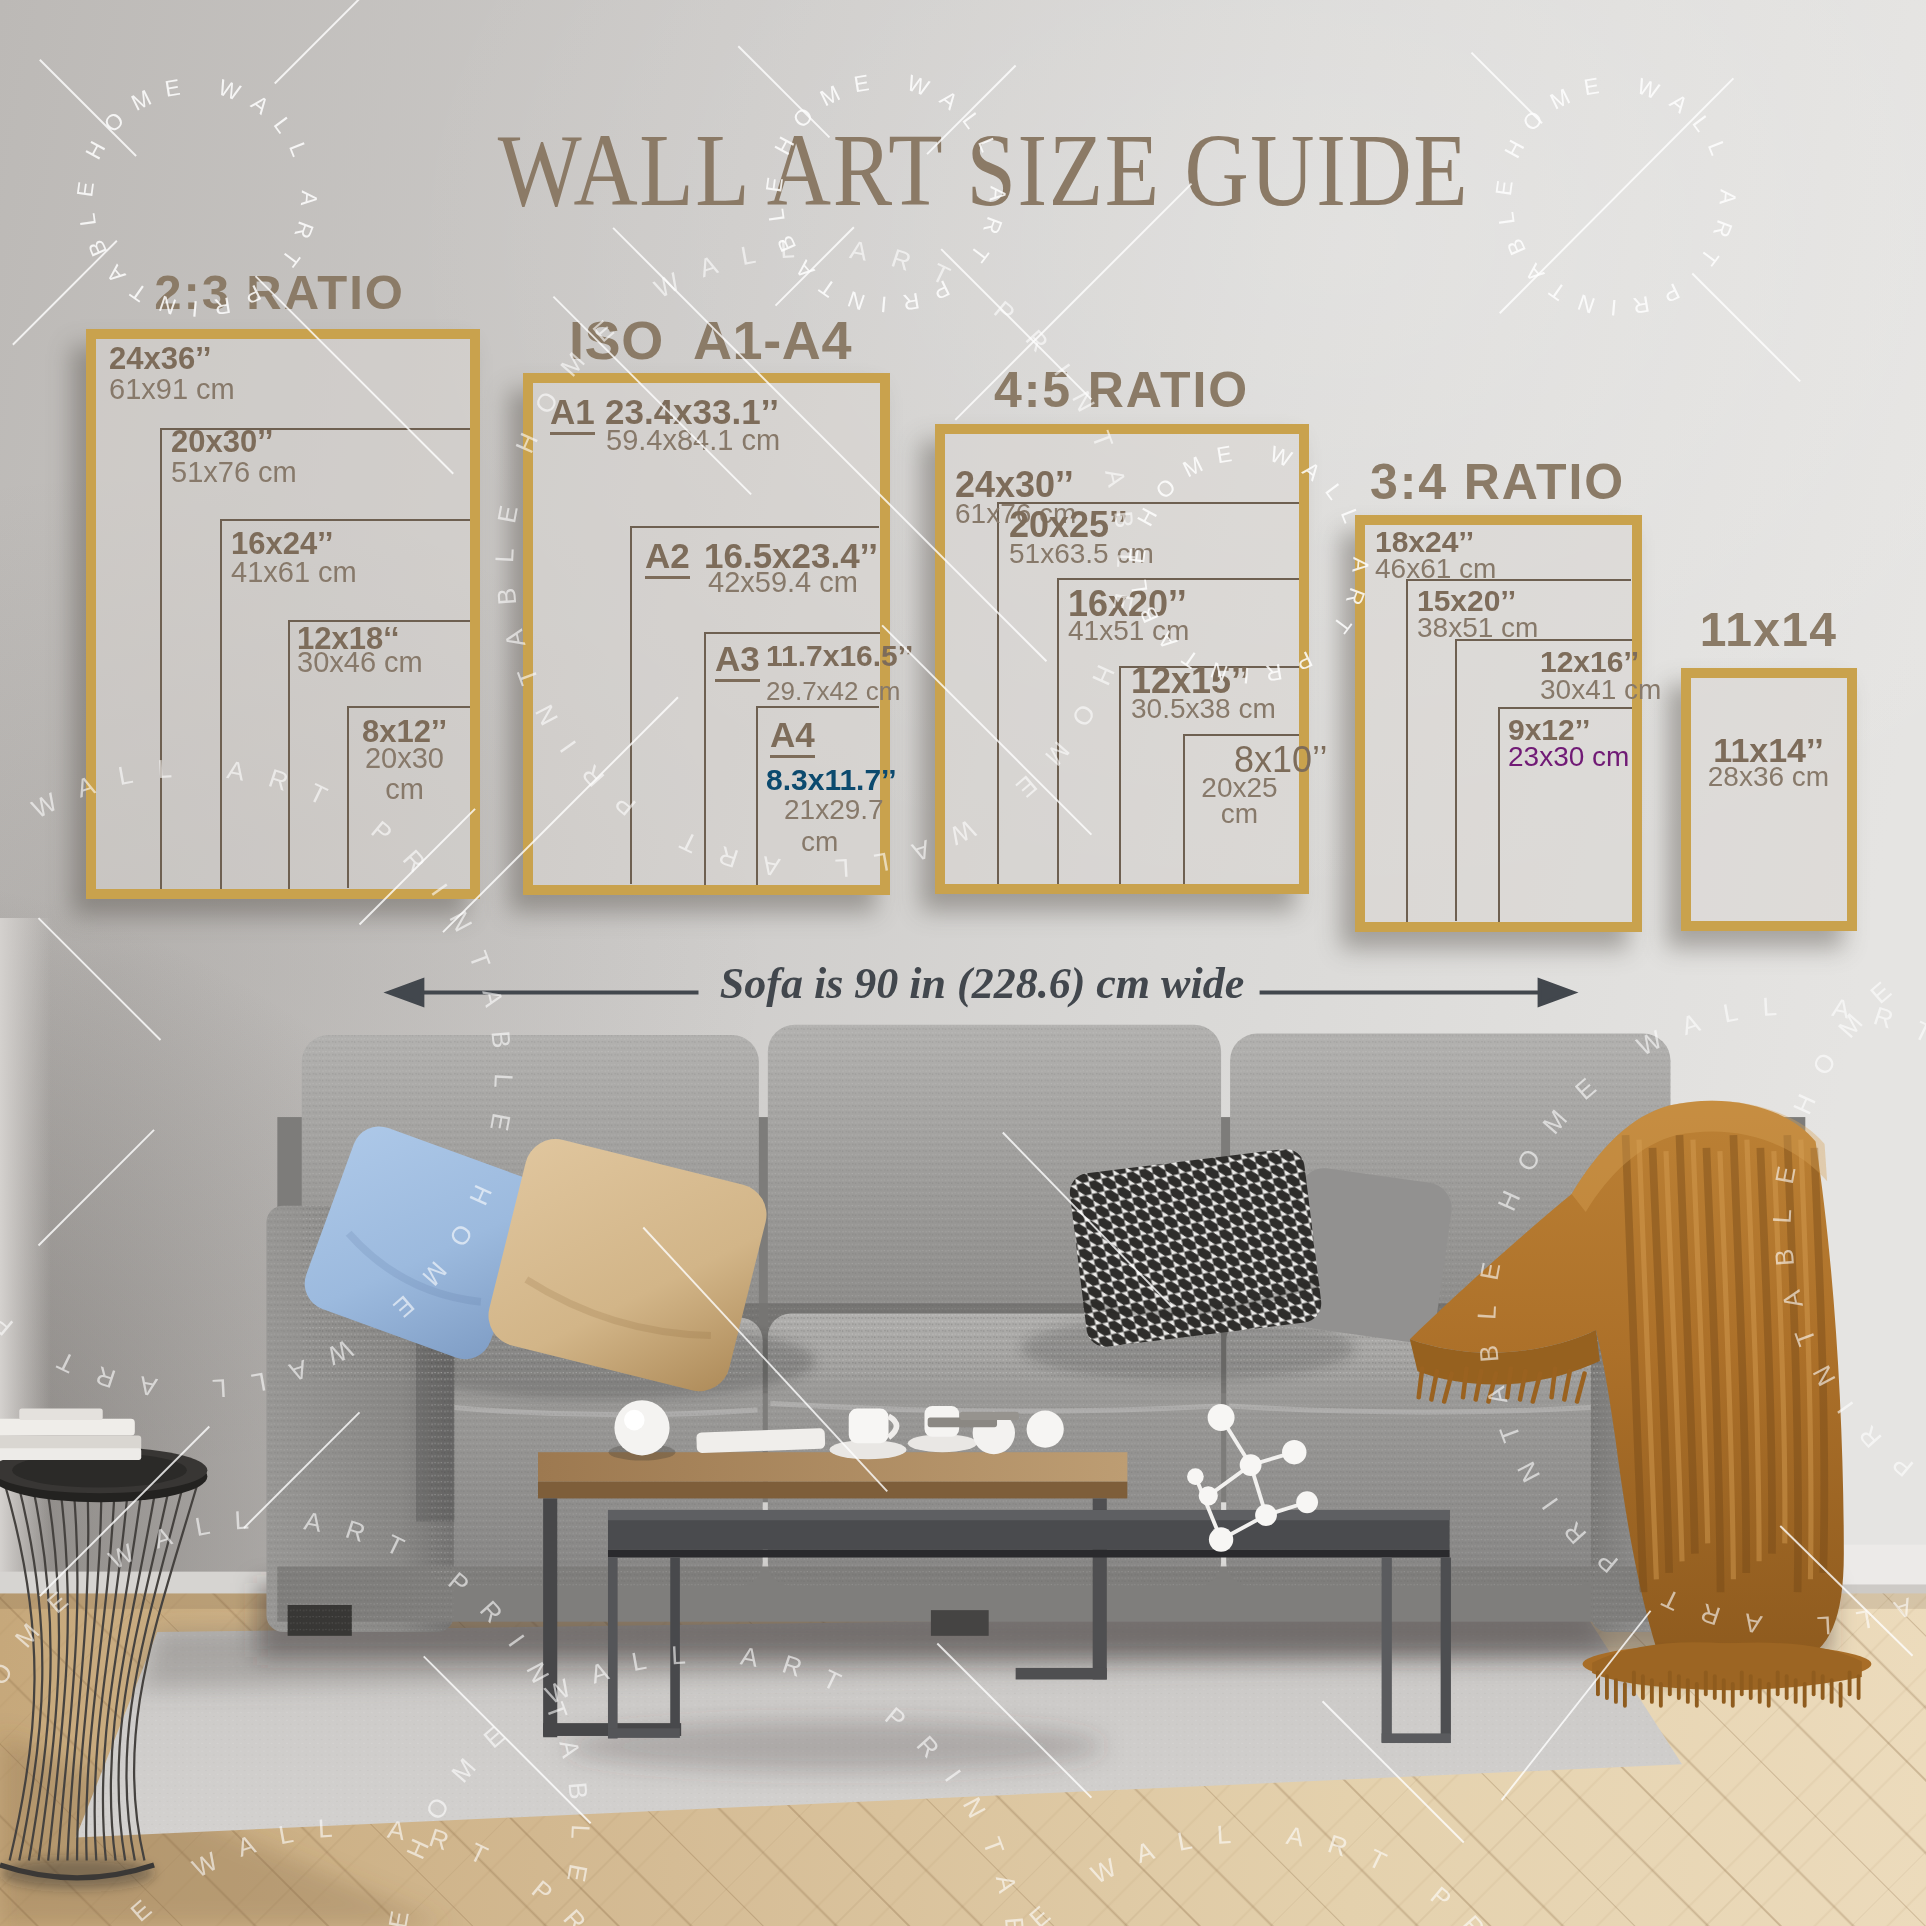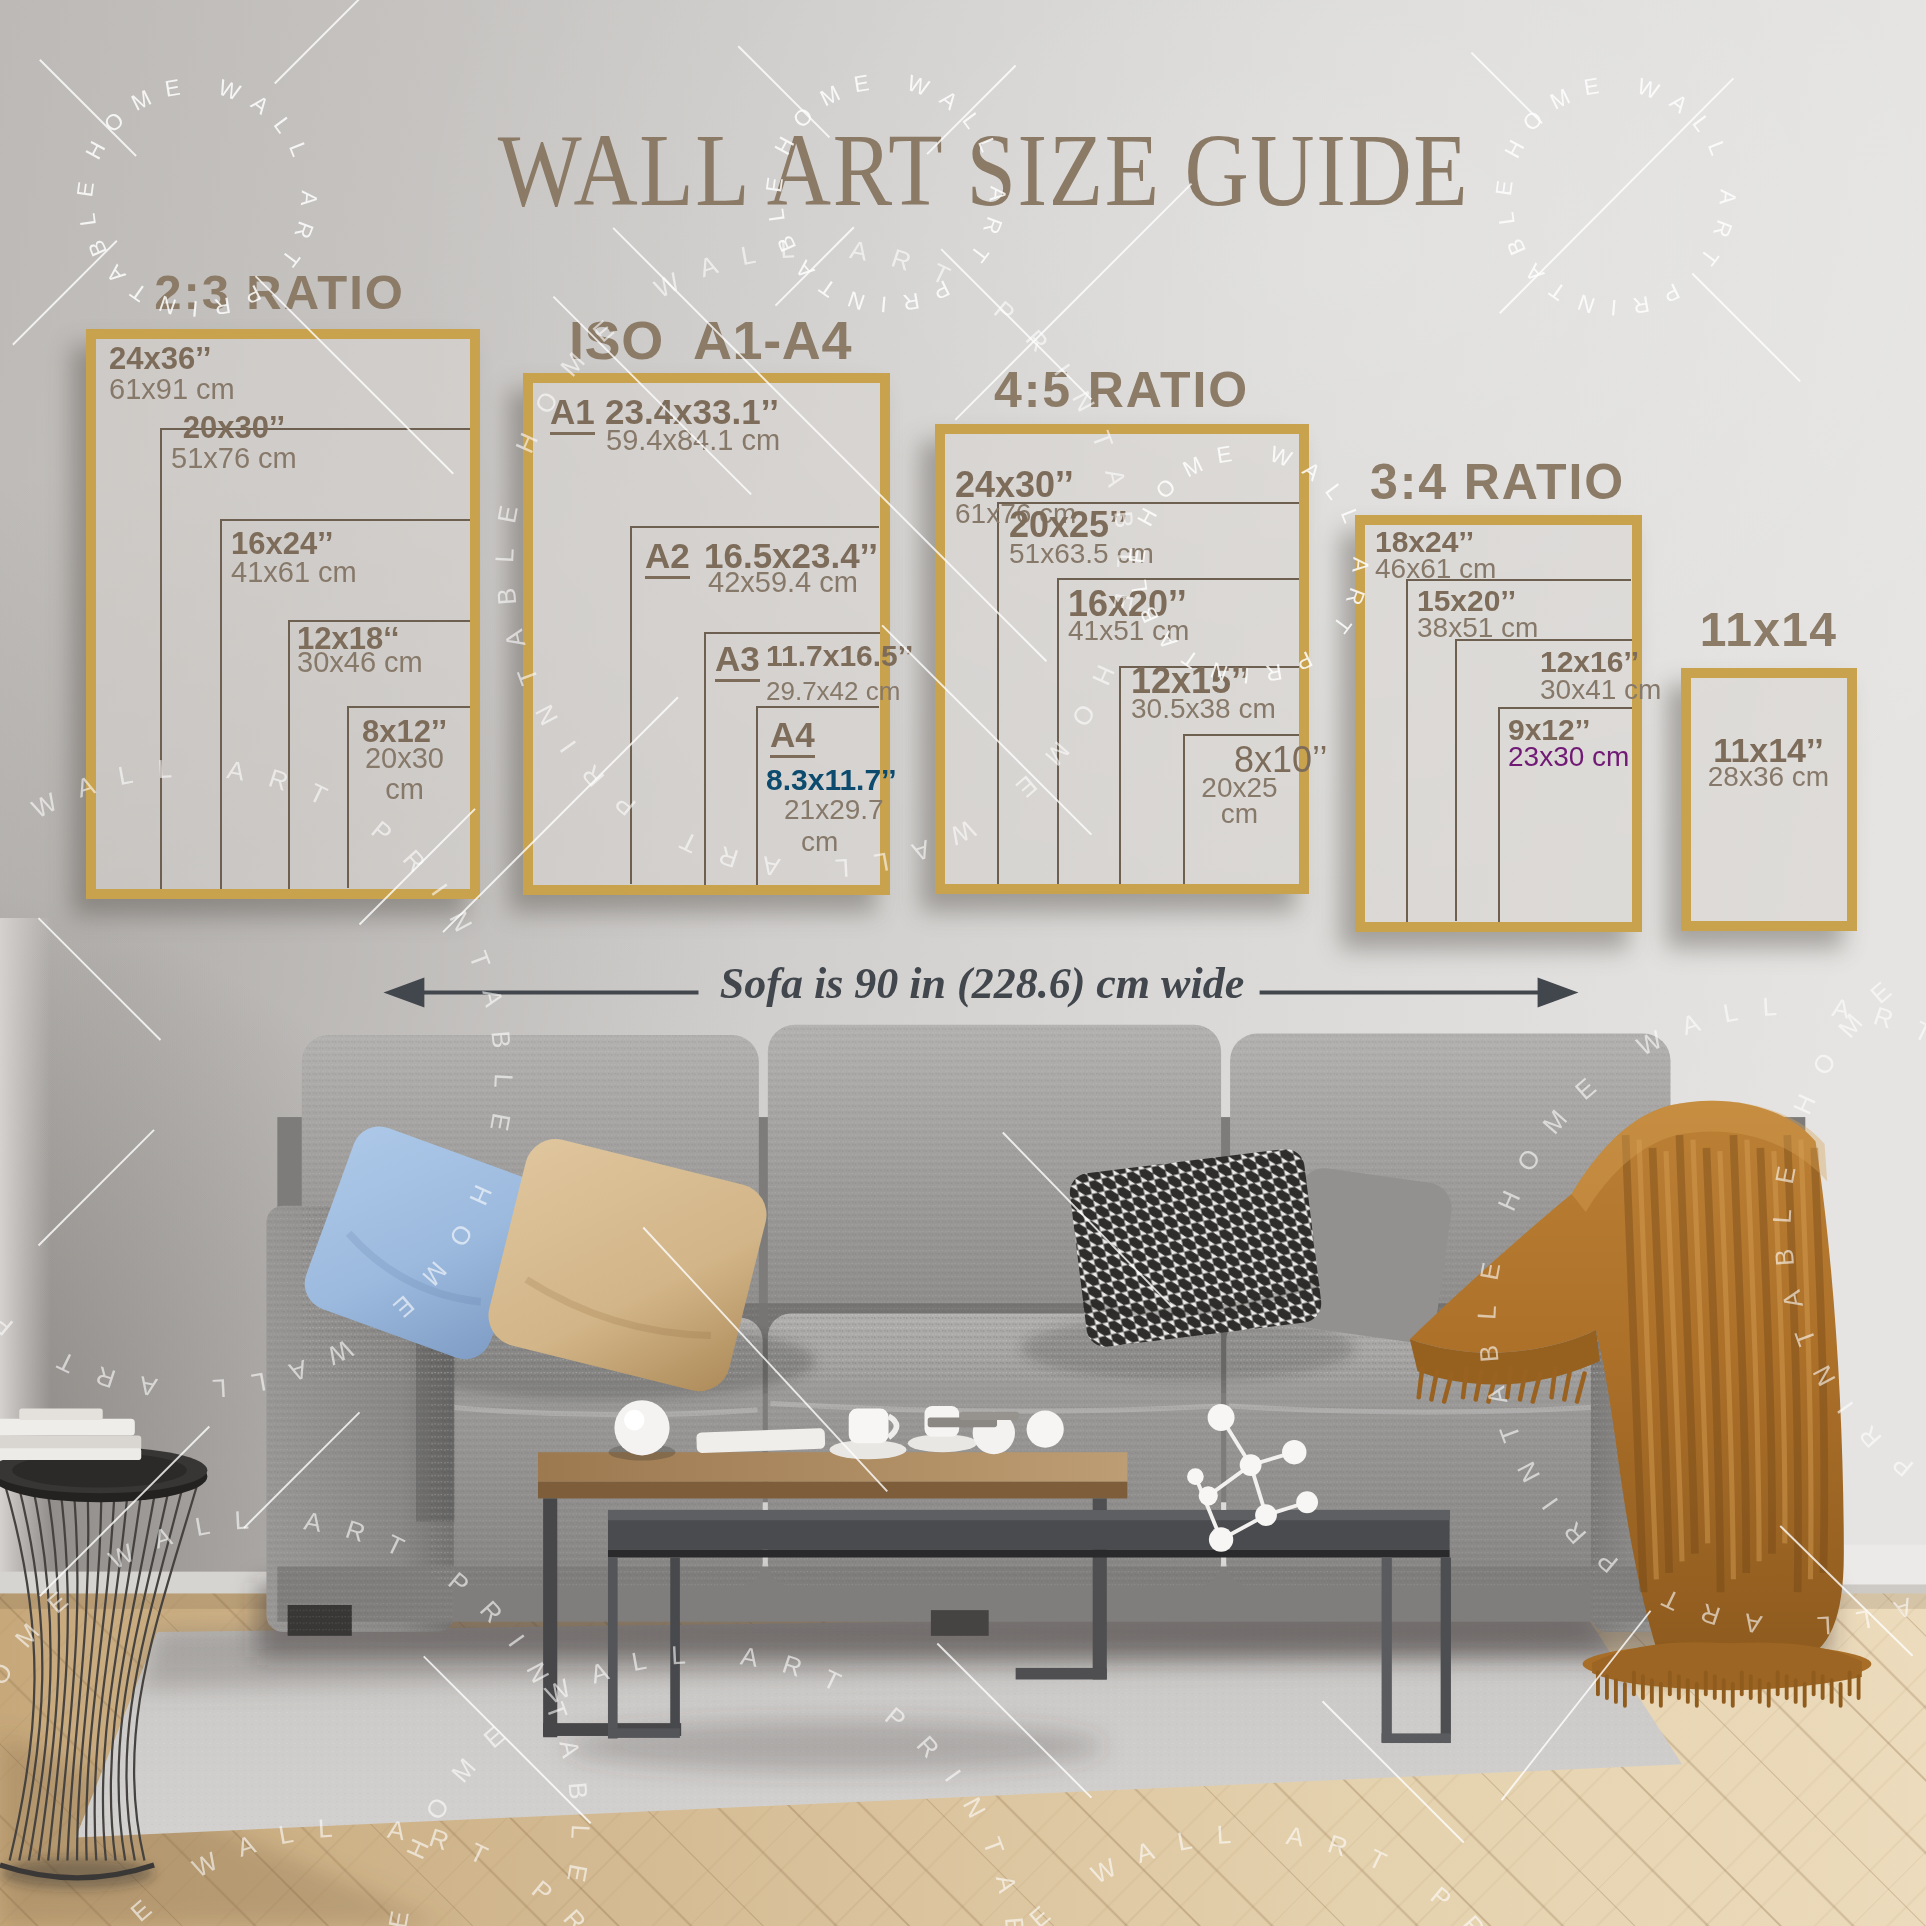--- a/index.html
+++ b/index.html
@@ -359,21 +359,21 @@
 
 <div style="position:absolute;left:1305px;top:453px;width:385px;text-align:center;font-size:50px;font-weight:bold;color:#8b7b67;letter-spacing:1.9px;">3:4 RATIO</div>
 
 <div style="position:absolute;left:1576px;top:602px;width:385px;text-align:center;font-size:48px;font-weight:bold;color:#8b7b67;letter-spacing:1.3px;">11x14</div>
 
 <div style="position:absolute;left:109px;top:343px;line-height:1.0;">
       <div style="font-size:31px;font-weight:bold;color:#7d6c5a;">24x36’’</div>
       <div style="font-size:29px;color:#87796a;margin-top:0.6px;">61x91 cm</div>
     </div>
 
-<div style="position:absolute;left:171px;top:412px;line-height:1.0;text-align:center;">
+<div style="position:absolute;left:171px;top:426px;line-height:1.0;">
       <div style="font-size:31px;font-weight:bold;color:#7d6c5a;">20x30’’</div>
       <div style="font-size:29px;color:#87796a;margin-top:0.6px;">51x76 cm</div>
     </div>
 
 <div style="position:absolute;left:231px;top:528px;line-height:1.0;">
       <div style="font-size:31px;font-weight:bold;color:#7d6c5a;">16x24’’</div>
       <div style="font-size:29px;color:#87796a;margin-top:-0.6px;">41x61 cm</div>
     </div>
 
 <div style="position:absolute;left:297px;top:623px;line-height:1.0;">

